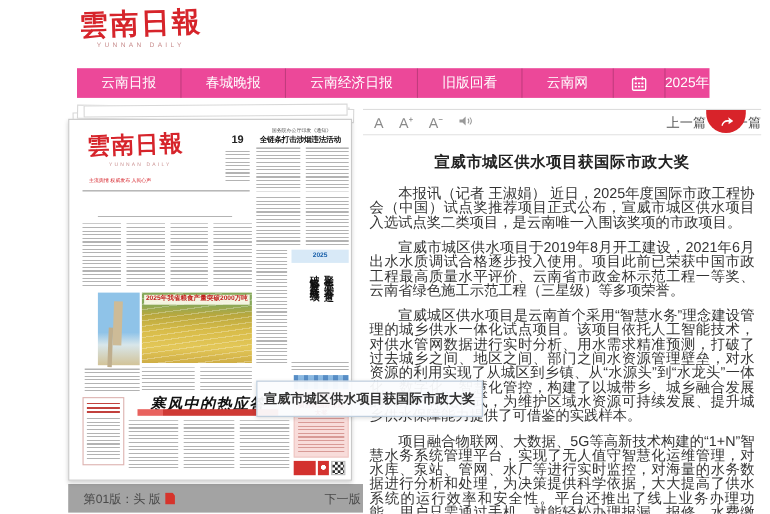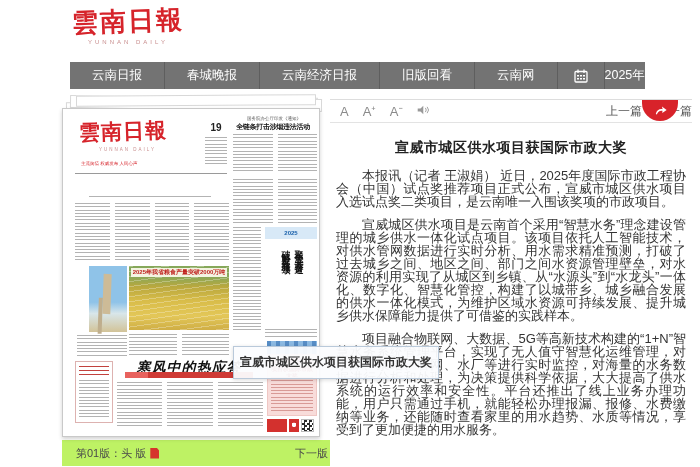--- a/index.html
+++ b/index.html
@@ -8,21 +8,21 @@
   body { position:relative; }
 
   
   .site-logo { position:absolute; left:72px; top:4px; }
   .logo-cn { font-family:"DejaVu Serif", serif; font-size:26px; font-weight:bold;
     color:#d6242b; letter-spacing:2px; transform:rotate(-2deg); display:inline-block; }
   .logo-en { font-size:6px; letter-spacing:3px; color:#c98f8f; margin:0 0 0 16px; }
 
   
   .nav { position:absolute; left:70px; top:62px; width:575px; height:27px;
-    background:#737373; display:flex; align-items:stretch; color:#fff; font-size:12.5px; }
+    background:#ec4899; display:flex; align-items:stretch; color:#fff; font-size:12.5px; }
   .nav-item { display:flex; align-items:center; padding:0 22px; cursor:pointer; white-space:nowrap; }
   .nav-item + .nav-item, .nav-cal, .nav-date { border-left:1px solid rgba(0,0,0,0.18); }
   .nav-cal { display:flex; align-items:center; padding:0 16px; }
   .nav-date { flex:1; display:flex; align-items:center; justify-content:center; white-space:nowrap; }
 
   
   .sheet { position:absolute; background:#fff; border:1px solid #d8d8d8; }
   .sheet1 { left:66px; top:100px; width:252px; height:14px; transform:rotate(-1deg); }
   .sheet2 { left:70px; top:97px;  width:252px; height:13px; transform:rotate(0.9deg); }
   .sheet3 { left:76px; top:95px;  width:240px; height:11px; transform:rotate(-0.4deg); }
@@ -91,21 +91,21 @@
     background-image:repeating-linear-gradient(180deg,#c2413d 0,#c2413d 1.5px,transparent 1.5px,transparent 4px); }
   .bl-lines { left:3px; top:18px; width:30px; height:38px; }
   .b-headline { left:54px; top:250px; width:144px; text-align:center; font-size:14px;
     font-weight:bold; color:#111; letter-spacing:1px; white-space:nowrap;font-style:italic; }
   .b-redbar { left:62px; top:263px; width:128px; height:6px;
     background:linear-gradient(90deg,#e8625e 0 18%,#cf3a35 18%); }
   .b-cols { left:54px; top:273px; width:146px; height:45px; }
 
   
   .page-footer { position:absolute; left:62px; top:440px; width:278px; height:26px;
-    background:#bef264; display:flex; align-items:center; font-size:11px; color:#4a4a4a; }
+    background:#a3a3a3; display:flex; align-items:center; font-size:11px; color:#4a4a4a; }
   .pf-label { margin-left:14px; display:flex; align-items:center; gap:4px; }
   .pdf-icon { display:inline-block; width:9px; height:11px; background:#d6342c;
     clip-path:polygon(0 0,70% 0,100% 30%,100% 100%,0 100%); }
   .pf-next { margin-left:auto; margin-right:12px; cursor:pointer;text-align:right; }
 
   
   .panel { position:absolute; left:330px; top:99px; width:362px; height:368px;
     background:#fff; border-top:1px solid #ddd; }
   .toolbar { height:23px; border-bottom:1px solid #e3e3e3; display:flex; align-items:center;
     padding-left:10px; gap:14px; color:#8a8a8a; font-size:13px; }
@@ -251,18 +251,19 @@
     <span class="tb-nav last">下一篇</span>
   </div>
   <div class="fab">
     <svg width="15" height="13" viewBox="0 0 20 18">
       <path d="M3.5 14 C4.5 8.5 9 6.2 13 7.2 L12 3.5 L18.5 8.2 L12.5 12.5 L12.7 9.4 C9 8.8 6 10.8 5 14.5 Z" fill="#fff"></path>
     </svg>
   </div>
   <div class="article">
     <h1>宣威市城区供水项目获国际市政大奖</h1>
     <p>本报讯（记者 王淑娟） 近日，2025年度国际市政工程协会（中国）试点奖推荐项目正式公布，宣威市城区供水项目入选试点奖二类项目，是云南唯一入围该奖项的市政项目。</p>
+    <p>宣威市城区供水项目于2019年8月开工建设，2021年6月出水水质调试合格逐步投入使用。项目此前已荣获中国市政工程最高质量水平评价、云南省市政金杯示范工程一等奖、云南省绿色施工示范工程（三星级）等多项荣誉。</p>
     <p>宣威城区供水项目是云南首个采用“智慧水务”理念建设管理的城乡供水一体化试点项目。该项目依托人工智能技术，对供水管网数据进行实时分析、用水需求精准预测，打破了过去城乡之间、地区之间、部门之间水资源管理壁垒，对水资源的利用实现了从城区到乡镇、从“水源头”到“水龙头”一体化、数字化、智慧化管控，构建了以城带乡、城乡融合发展的供水一体化模式，为维护区域水资源可持续发展、提升城乡供水保障能力提供了可借鉴的实践样本。</p>
     <p>项目融合物联网、大数据、5G等高新技术构建的“1+N”智慧水务系统管理平台，实现了无人值守智慧化运维管理，对水库、泵站、管网、水厂等进行实时监控，对海量的水务数据进行分析和处理，为决策提供科学依据，大大提高了供水系统的运行效率和安全性。平台还推出了线上业务办理功能，用户只需通过手机，就能轻松办理报漏、报修、水费缴纳等业务，还能随时查看家里的用水趋势、水质等情况，享受到了更加便捷的用水服务。</p>
   </div>
 </div>
 
 <div class="tooltip">宣威市城区供水项目获国际市政大奖</div>
 
 </body></html>

